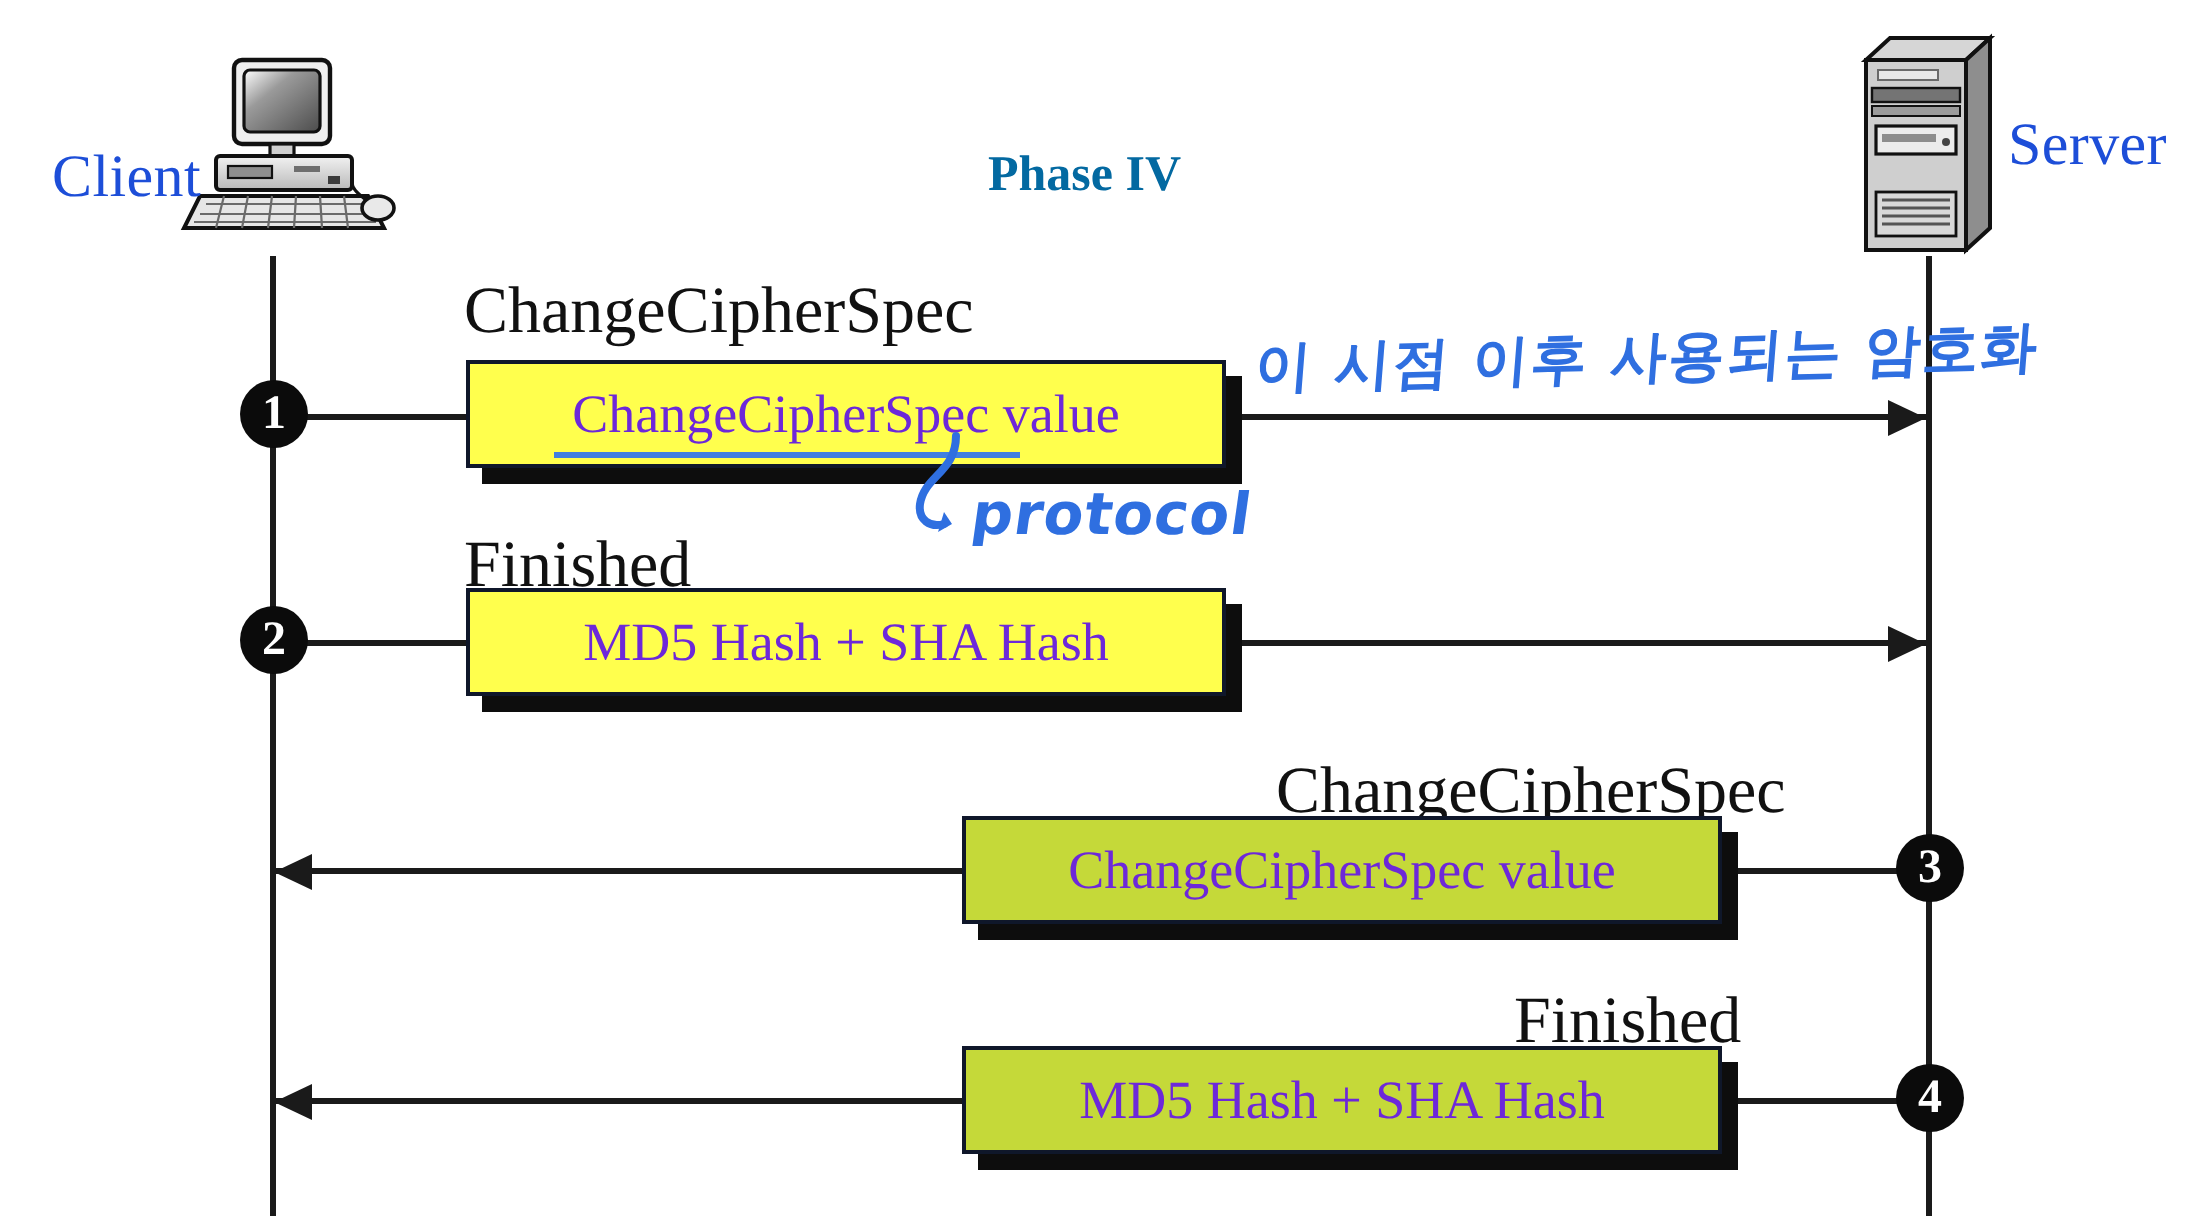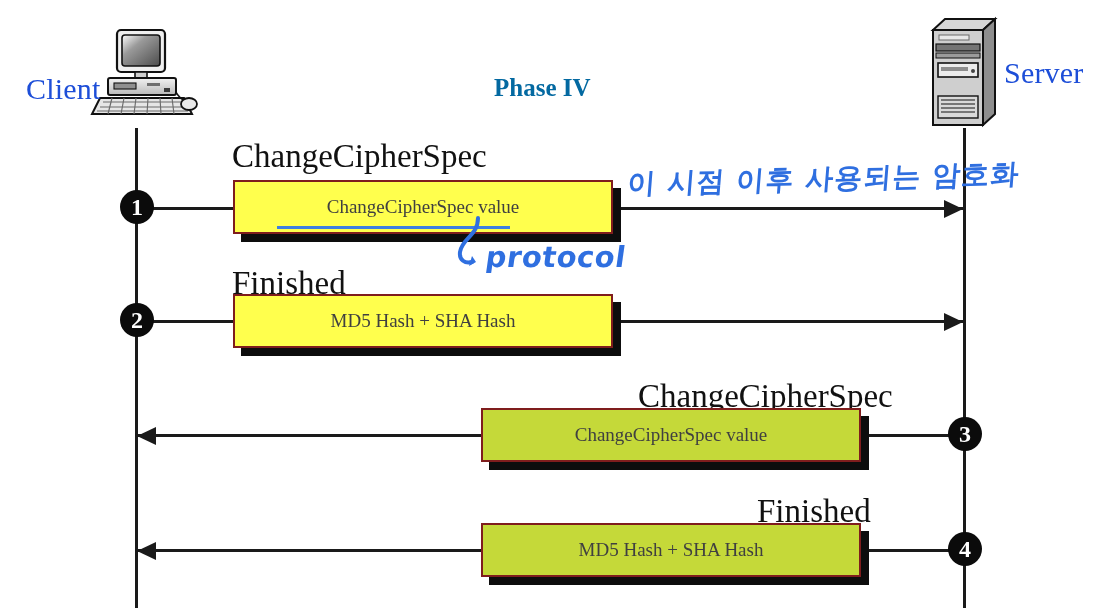--- a/index.html
+++ b/index.html
@@ -63,27 +63,27 @@
     border-top: 9px solid transparent;
     border-bottom: 9px solid transparent;
   }
   .arrow-right { border-left: 19px solid #1a1a1a; }
   .arrow-left  { border-right: 19px solid #1a1a1a; }
 
   
   .msg-box {
     position: absolute;
     box-sizing: border-box;
-    border: 2px solid #7f1d1d;
+    border: 2px solid #0f172a;
     box-shadow: 8px 8px 0 0 #0d0d0d;
     display: flex;
     align-items: center;
     justify-content: center;
-    font-size: 19px;
-    color: #404040;
+    font-size: 27px;
+    color: #6d28d9;
     white-space: nowrap;
     z-index: 4;
   }
   .box-yellow { background: #ffff4d; }
   .box-green  { background: #c5d939; }
 
   .msg-caption {
     position: absolute;
     font-size: 33px;
     color: #111;

